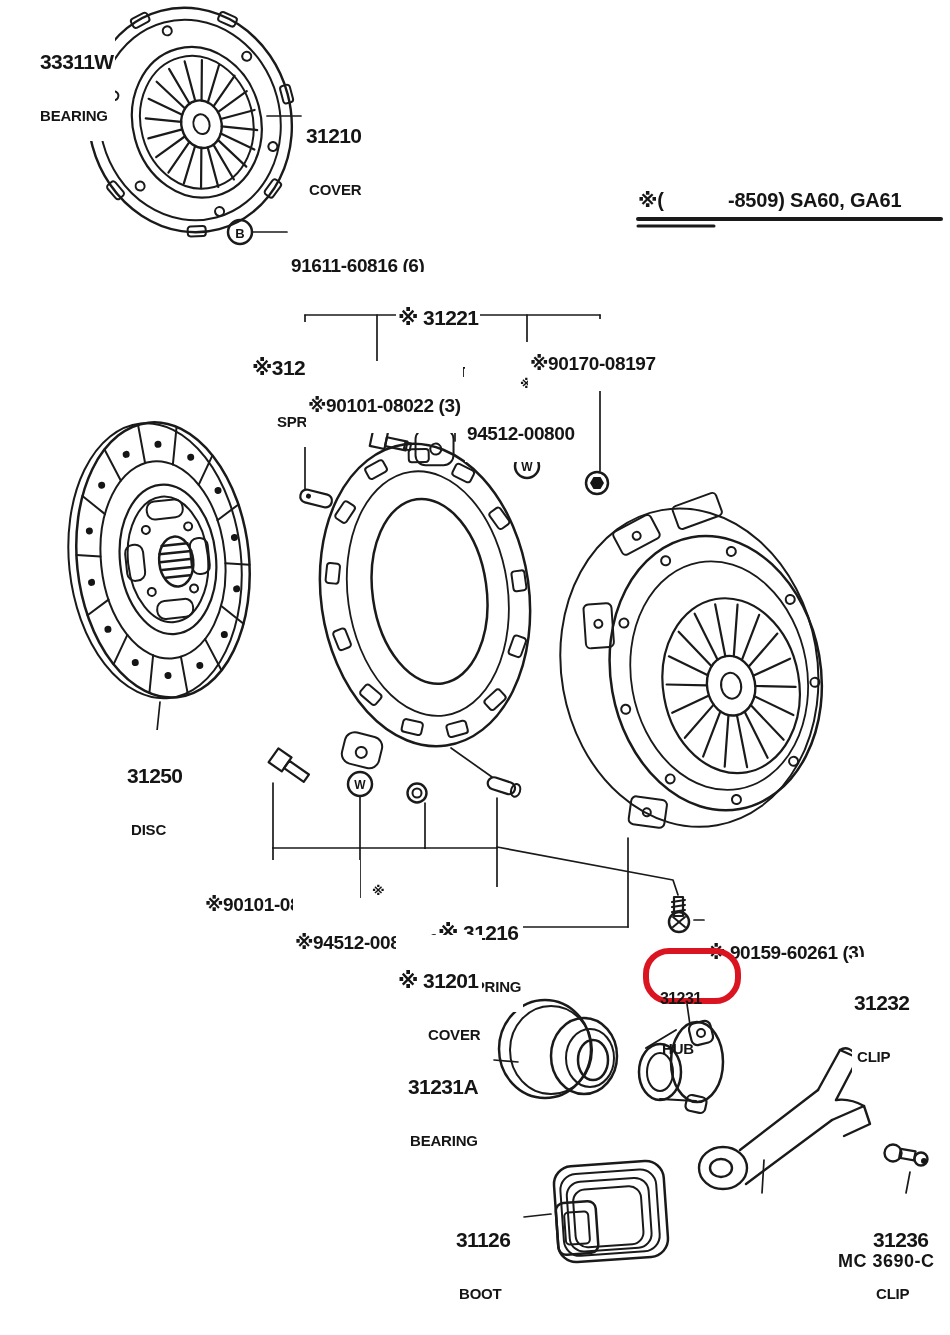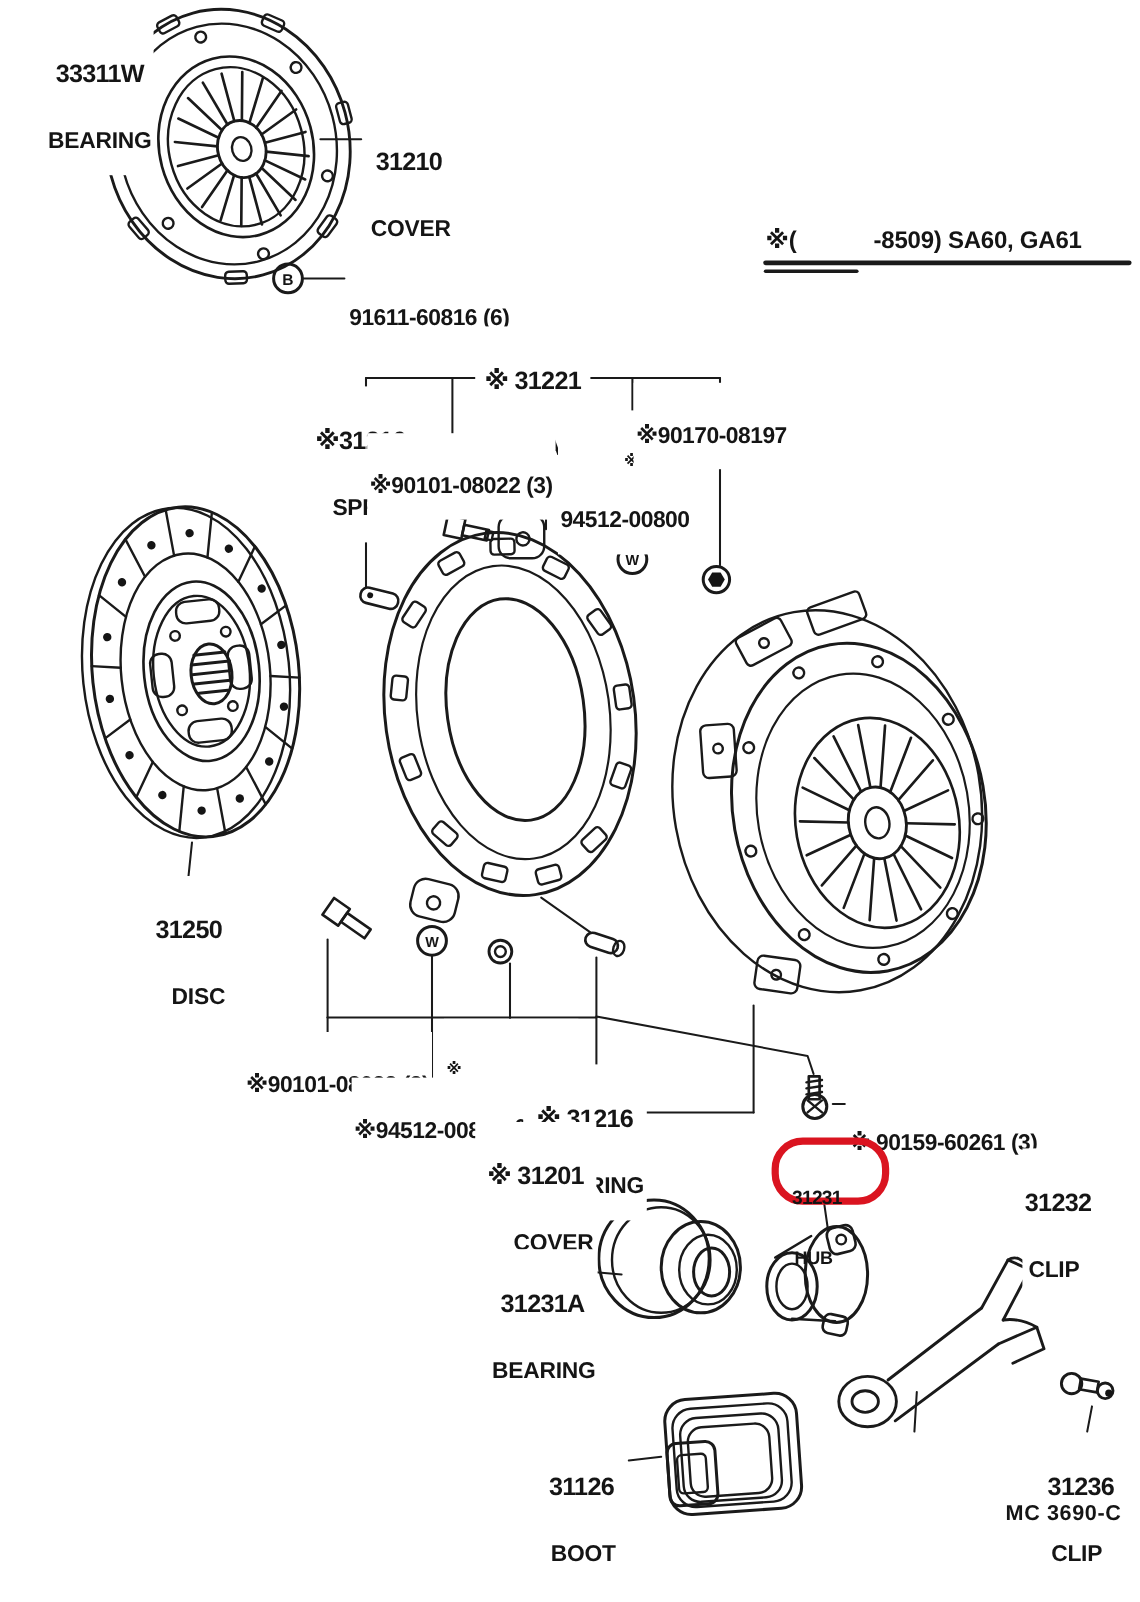--- a/index.html
+++ b/index.html
@@ -2,22 +2,22 @@
 <html><head>
 <meta charset="utf-8">
 <style>
   html,body{margin:0;padding:0;background:#ffffff;}
   .stage{position:relative;width:950px;height:1335px;background:#ffffff;overflow:hidden;
          font-family:"Liberation Sans","DejaVu Sans",sans-serif;color:#151515;}
   svg.art{position:absolute;left:0;top:0;z-index:1;}
   svg.art *{vector-effect:non-scaling-stroke;}
   .lbl{position:absolute;z-index:2;font-weight:bold;line-height:1.08;white-space:pre;
        background:#ffffff;padding:0 2px;}
-  .lbl .num{font-size:21px;letter-spacing:-0.6px;text-align:center;}
-  .lbl .nm{font-size:19px;letter-spacing:-0.2px;}
+  .lbl .num{font-size:21px;letter-spacing:-0.6px;}
+  .lbl .nm{font-size:15px;letter-spacing:-0.2px;}
   .lbl .pn{font-size:19px;letter-spacing:-0.4px;}
   .lbl .star{font-size:13px;line-height:1;}
   .hdr{position:absolute;z-index:2;font-weight:bold;font-size:20px;letter-spacing:-0.2px;white-space:pre;}
   .code{position:absolute;z-index:2;font-weight:bold;font-size:18px;letter-spacing:0.5px;}
   .red-oval{position:absolute;z-index:3;border:6px solid #da1420;border-radius:26px;
             width:86px;height:44px;left:643px;top:948px;background:transparent;}
   .hub-lbl{background:transparent;z-index:4;}
   .hub-lbl .num{font-size:16px;}
   .hub-lbl .nm{font-size:15px;}
 </style>
@@ -391,21 +391,21 @@
   <div class="star" style="margin-left:53px">※</div>
   <div class="pn">94512-00800</div>
 </div>
 
 <div class="lbl" style="left:528px;top:319px">
   <div class="pn">※90170-08197</div>
 </div>
 
 <div class="lbl" style="left:125px;top:730px">
   <div class="num">31250</div>
-  <div class="nm" style="margin-left:16px">DISC</div>
+  <div class="nm" style="margin-left:4px">DISC</div>
 </div>
 
 <div class="lbl" style="left:203px;top:860px">
   <div class="pn">※90101-08022 (3)</div>
 </div>
 
 <div class="lbl" style="left:370px;top:849px">
   <div class="star">※</div>
   <div class="pn">90170-08197</div>
 </div>

